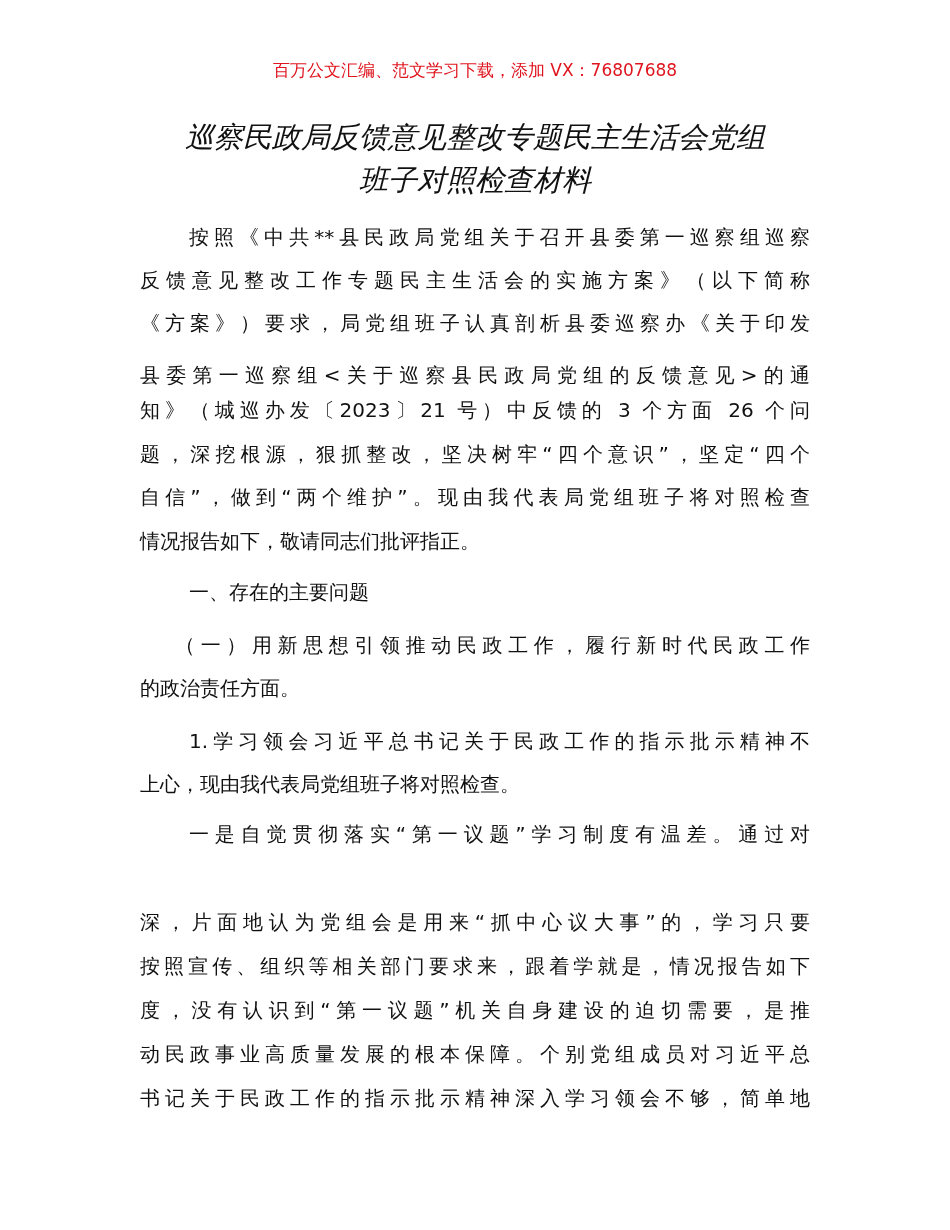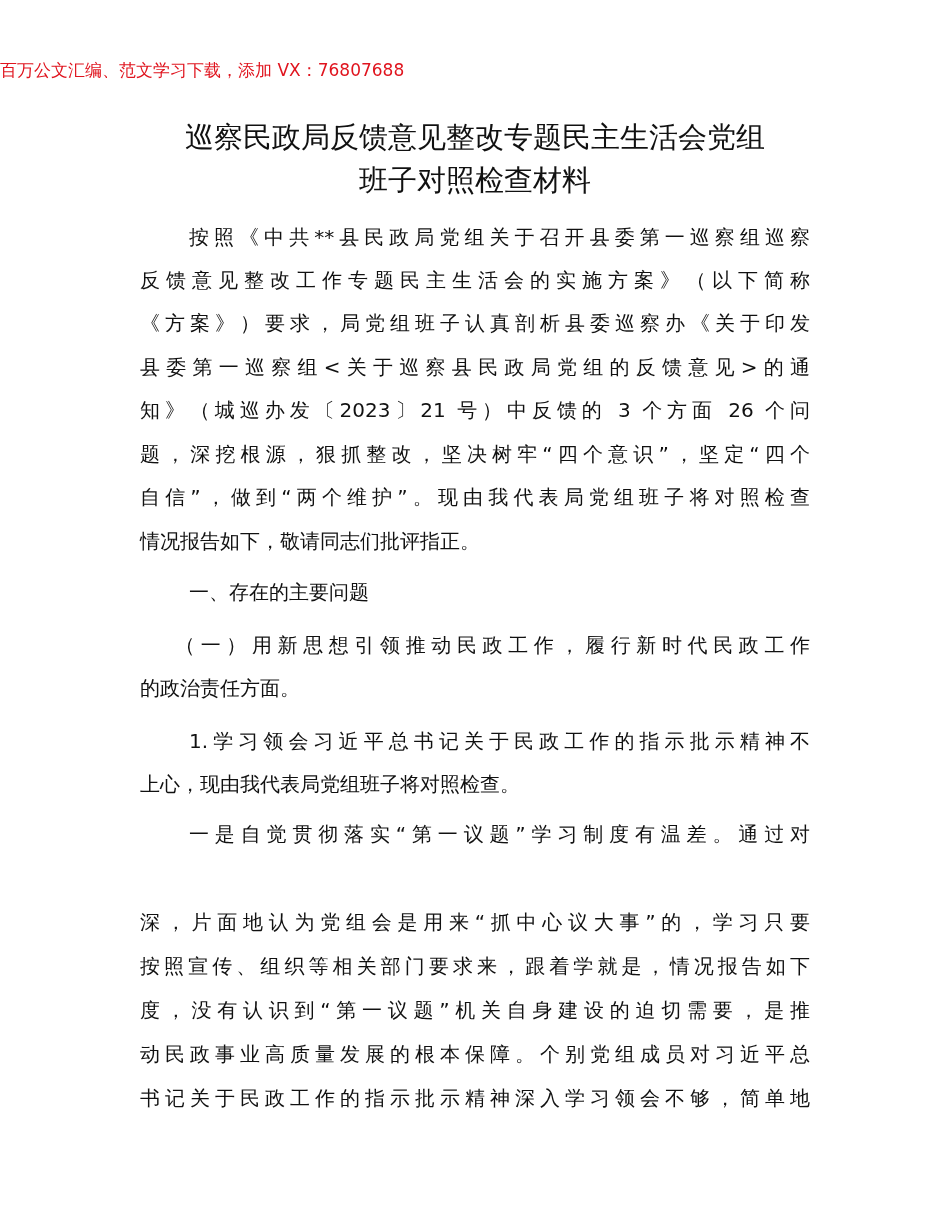--- a/index.html
+++ b/index.html
@@ -1,42 +1,42 @@
 <!DOCTYPE html>
 <html><head>
 <meta charset="utf-8">
 <style>
   html, body { margin: 0; padding: 0; background: #ffffff; }
   body { width: 950px; height: 1230px; position: relative; overflow: hidden;
          font-family: "DejaVu Sans", "Liberation Sans", sans-serif; color: #111111; }
   .page { position: absolute; left: 0; top: 0; width: 950px; height: 1230px; background: #ffffff; }
-  .header { position: absolute; left: 0; width: 950px; top: 58px; 
+  .header { position: absolute; left: 0; width: 950px; top: 58px; text-align: center;
             font-size: 17px; line-height: 24px; color: #e0141e; }
   .title { position: absolute; left: 0; width: 950px; text-align: center;
-           font-size: 29px; line-height: 40px; color: #111111; }
+           font-size: 29px; line-height: 40px; color: #111111; font-style: italic; }
   .line { position: absolute; left: 140px; width: 670px; font-size: 20px; line-height: 34px;
           white-space: nowrap; color: #111111; }
   .j { text-align: justify; text-align-last: justify; }
   .ind { left: 189px; width: 621px; }
   .short { text-align: left; }
 </style>
 </head>
 <body>
 
 <div class="page">
 
   <div class="header">百万公文汇编、范文学习下载，添加 VX：76807688</div>
 
   <div class="title" style="top:117px">巡察民政局反馈意见整改专题民主生活会党组</div>
   <div class="title" style="top:160px">班子对照检查材料</div>
 
   <div class="line j ind" style="top:220px">按照《中共**县民政局党组关于召开县委第一巡察组巡察</div>
   <div class="line j" style="top:263px">反馈意见整改工作专题民主生活会的实施方案》（以下简称</div>
   <div class="line j" style="top:306px">《方案》）要求，局党组班子认真剖析县委巡察办《关于印发</div>
-  <div class="line j" style="top:350px">县委第一巡察组&lt;关于巡察县民政局党组的反馈意见&gt;的通</div>
+  <div class="line j" style="top:358px">县委第一巡察组&lt;关于巡察县民政局党组的反馈意见&gt;的通</div>
   <div class="line j" style="top:393px">知》（城巡办发〔2023〕21 号）中反馈的 3 个方面 26 个问</div>
   <div class="line j" style="top:437px">题，深挖根源，狠抓整改，坚决树牢“四个意识”，坚定“四个</div>
   <div class="line j" style="top:480px">自信”，做到“两个维护”。现由我代表局党组班子将对照检查</div>
   <div class="line short" style="top:524px">情况报告如下，敬请同志们批评指正。</div>
 
   <div class="line short ind" style="top:575px">一、存在的主要问题</div>
 
   <div class="line j" style="top:628px;left:175px;width:635px">（一）用新思想引领推动民政工作，履行新时代民政工作</div>
   <div class="line short" style="top:671px">的政治责任方面。</div>
 

